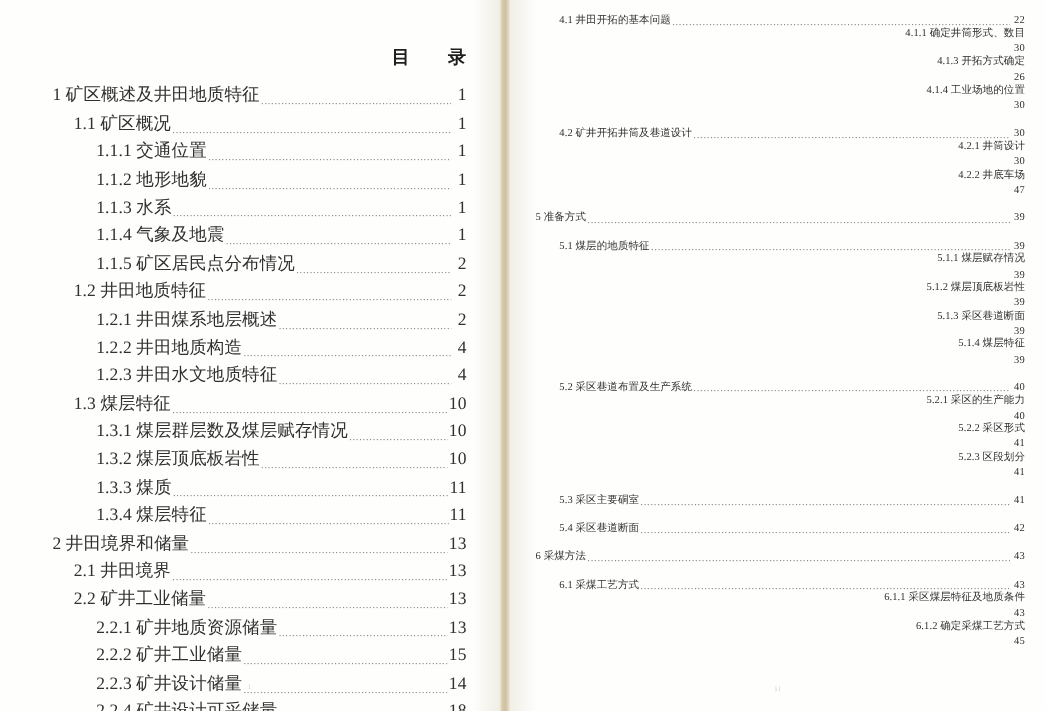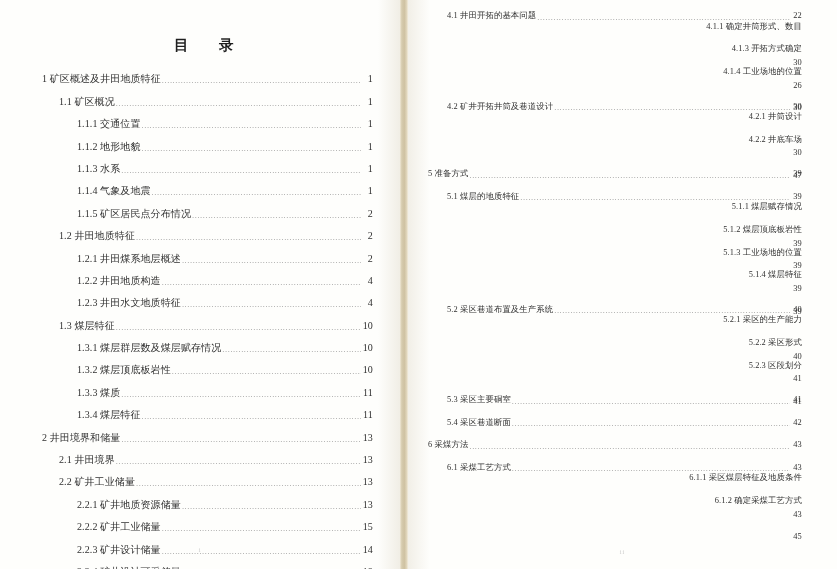--- a/index.html
+++ b/index.html
@@ -30,58 +30,58 @@
     background: #fefefc;
     box-sizing: border-box;
     overflow: hidden;
   }
   .page-left {
     width: 417px;
     padding: 0 27px 0 35px;
   }
   .page-right {
     width: 448px;
-    padding: 0 35px 0 14px;
+    padding: 0 17px 0 14px;
   }
 
   
   .gutter {
     width: 8px;
     height: 569px;
     background: linear-gradient(to right,
         #efe8d6 0%,
         #d6cbae 22%,
         #cfc2a2 55%,
         #ded3b8 80%,
         #f2ecdd 100%);
     flex: 0 0 8px;
   }
 
   
   .toc-title {
-    text-align: center;
+    text-align: right;
     font-weight: bold;
     font-size: 14.5px;
     letter-spacing: 0.5px;
     color: #1f1f1f;
     margin-top: 36px;
     margin-bottom: 9px;
     white-space: pre;
   }
 
   
   .toc-list {
     margin: 0;
     padding: 0;
     list-style: none;
   }
   .toc-row {
     display: flex;
     align-items: flex-end;
-    font-size: 10px;
+    font-size: 14px;
     line-height: 1;
     height: 22.4px;
     color: #303030;
     white-space: nowrap;
   }
   .page-right .toc-row { font-size: 8.4px; height: 22.6px; }
 
   .toc-label {
     flex: 0 0 auto;
     padding-bottom: 2px;
@@ -106,21 +106,20 @@
     left: 0;
     bottom: -1px;
   }
   .toc-pagenum {
     flex: 0 0 auto;
     padding-bottom: 2px;
     text-align: right;
     min-width: 11px;
     color: #303030;
     letter-spacing: 0.2px;
-    margin-top: 24px;
   }
 
   
   .lvl1 { padding-left: 7px; }
   .lvl2 { padding-left: 24px; }
   .lvl3 { padding-left: 42px; }
 
   .page-right .lvl1 { padding-left: 6px; }
   .page-right .lvl2 { padding-left: 25px; }
   .page-right .lvl3 { padding-left: 44px; flex-direction: column; }
@@ -338,21 +337,21 @@
           <span class="toc-label">5.1.1 煤层赋存情况</span>
           <span class="toc-dots"></span>
           <span class="toc-pagenum">39</span>
         </li>
         <li class="toc-row lvl3">
           <span class="toc-label">5.1.2  煤层顶底板岩性</span>
           <span class="toc-dots"></span>
           <span class="toc-pagenum">39</span>
         </li>
         <li class="toc-row lvl3">
-          <span class="toc-label">5.1.3 工业场地的位置</span>
+          <span class="toc-label">5.1.3 采区巷道断面</span>
           <span class="toc-dots"></span>
           <span class="toc-pagenum">39</span>
         </li>
         <li class="toc-row lvl3">
           <span class="toc-label">5.1.4 煤层特征</span>
           <span class="toc-dots"></span>
           <span class="toc-pagenum">39</span>
         </li>
         <li class="toc-row lvl2">
           <span class="toc-label">5.2  采区巷道布置及生产系统</span>

